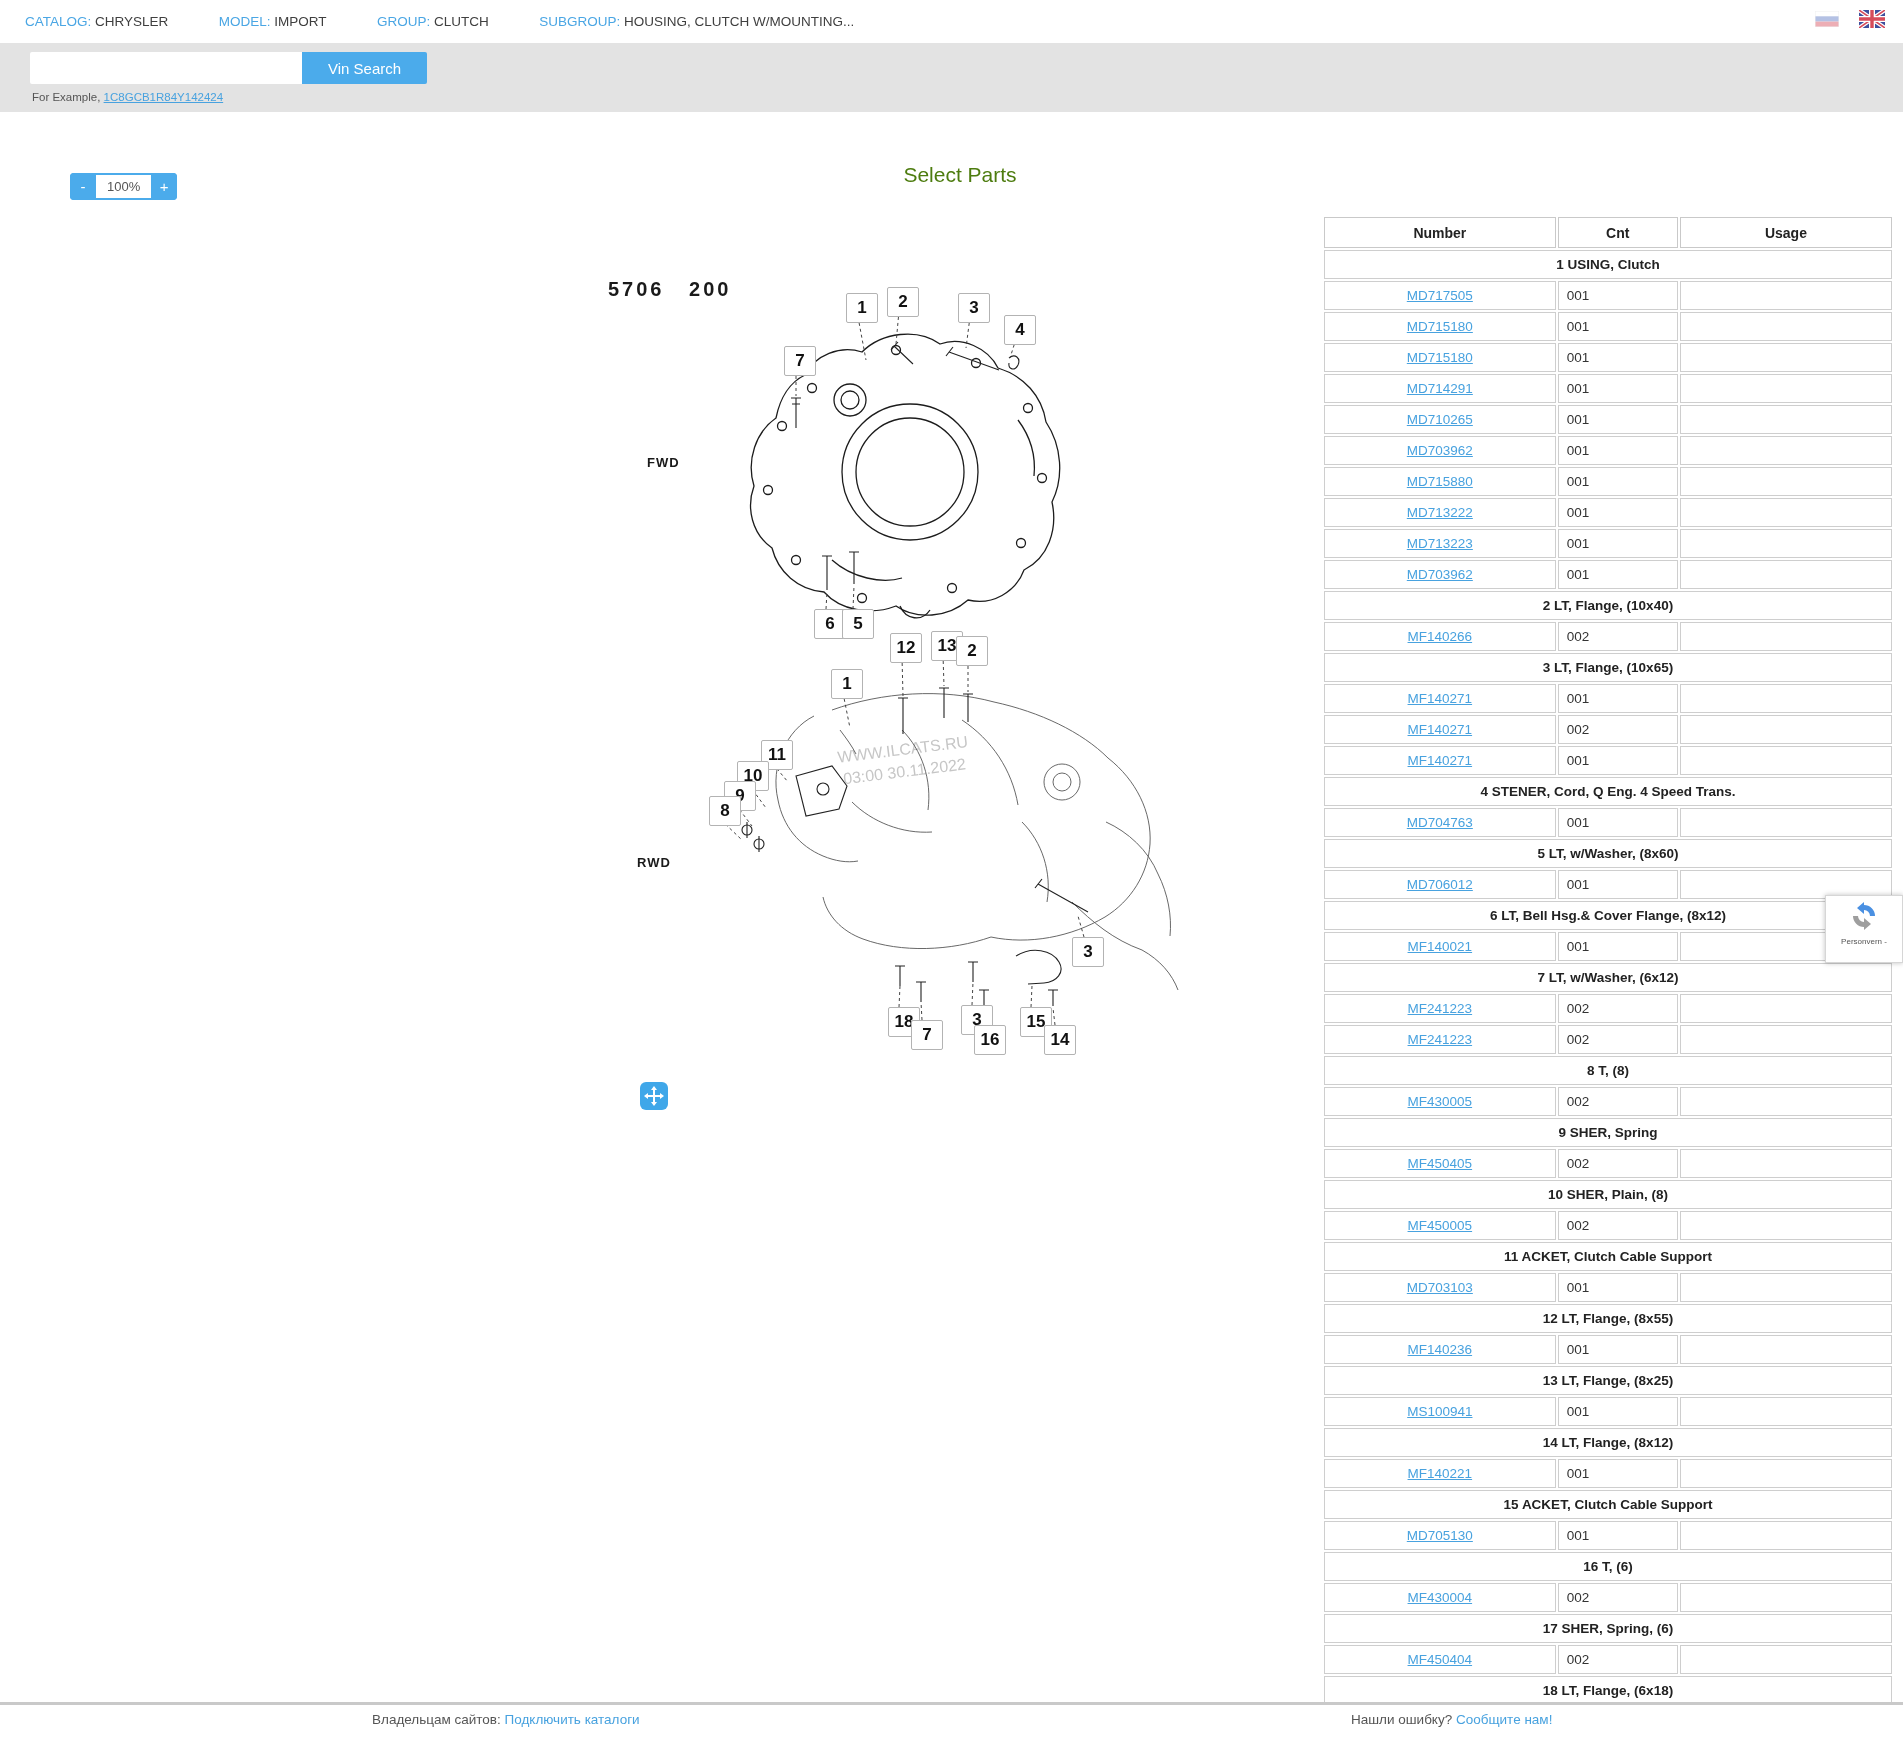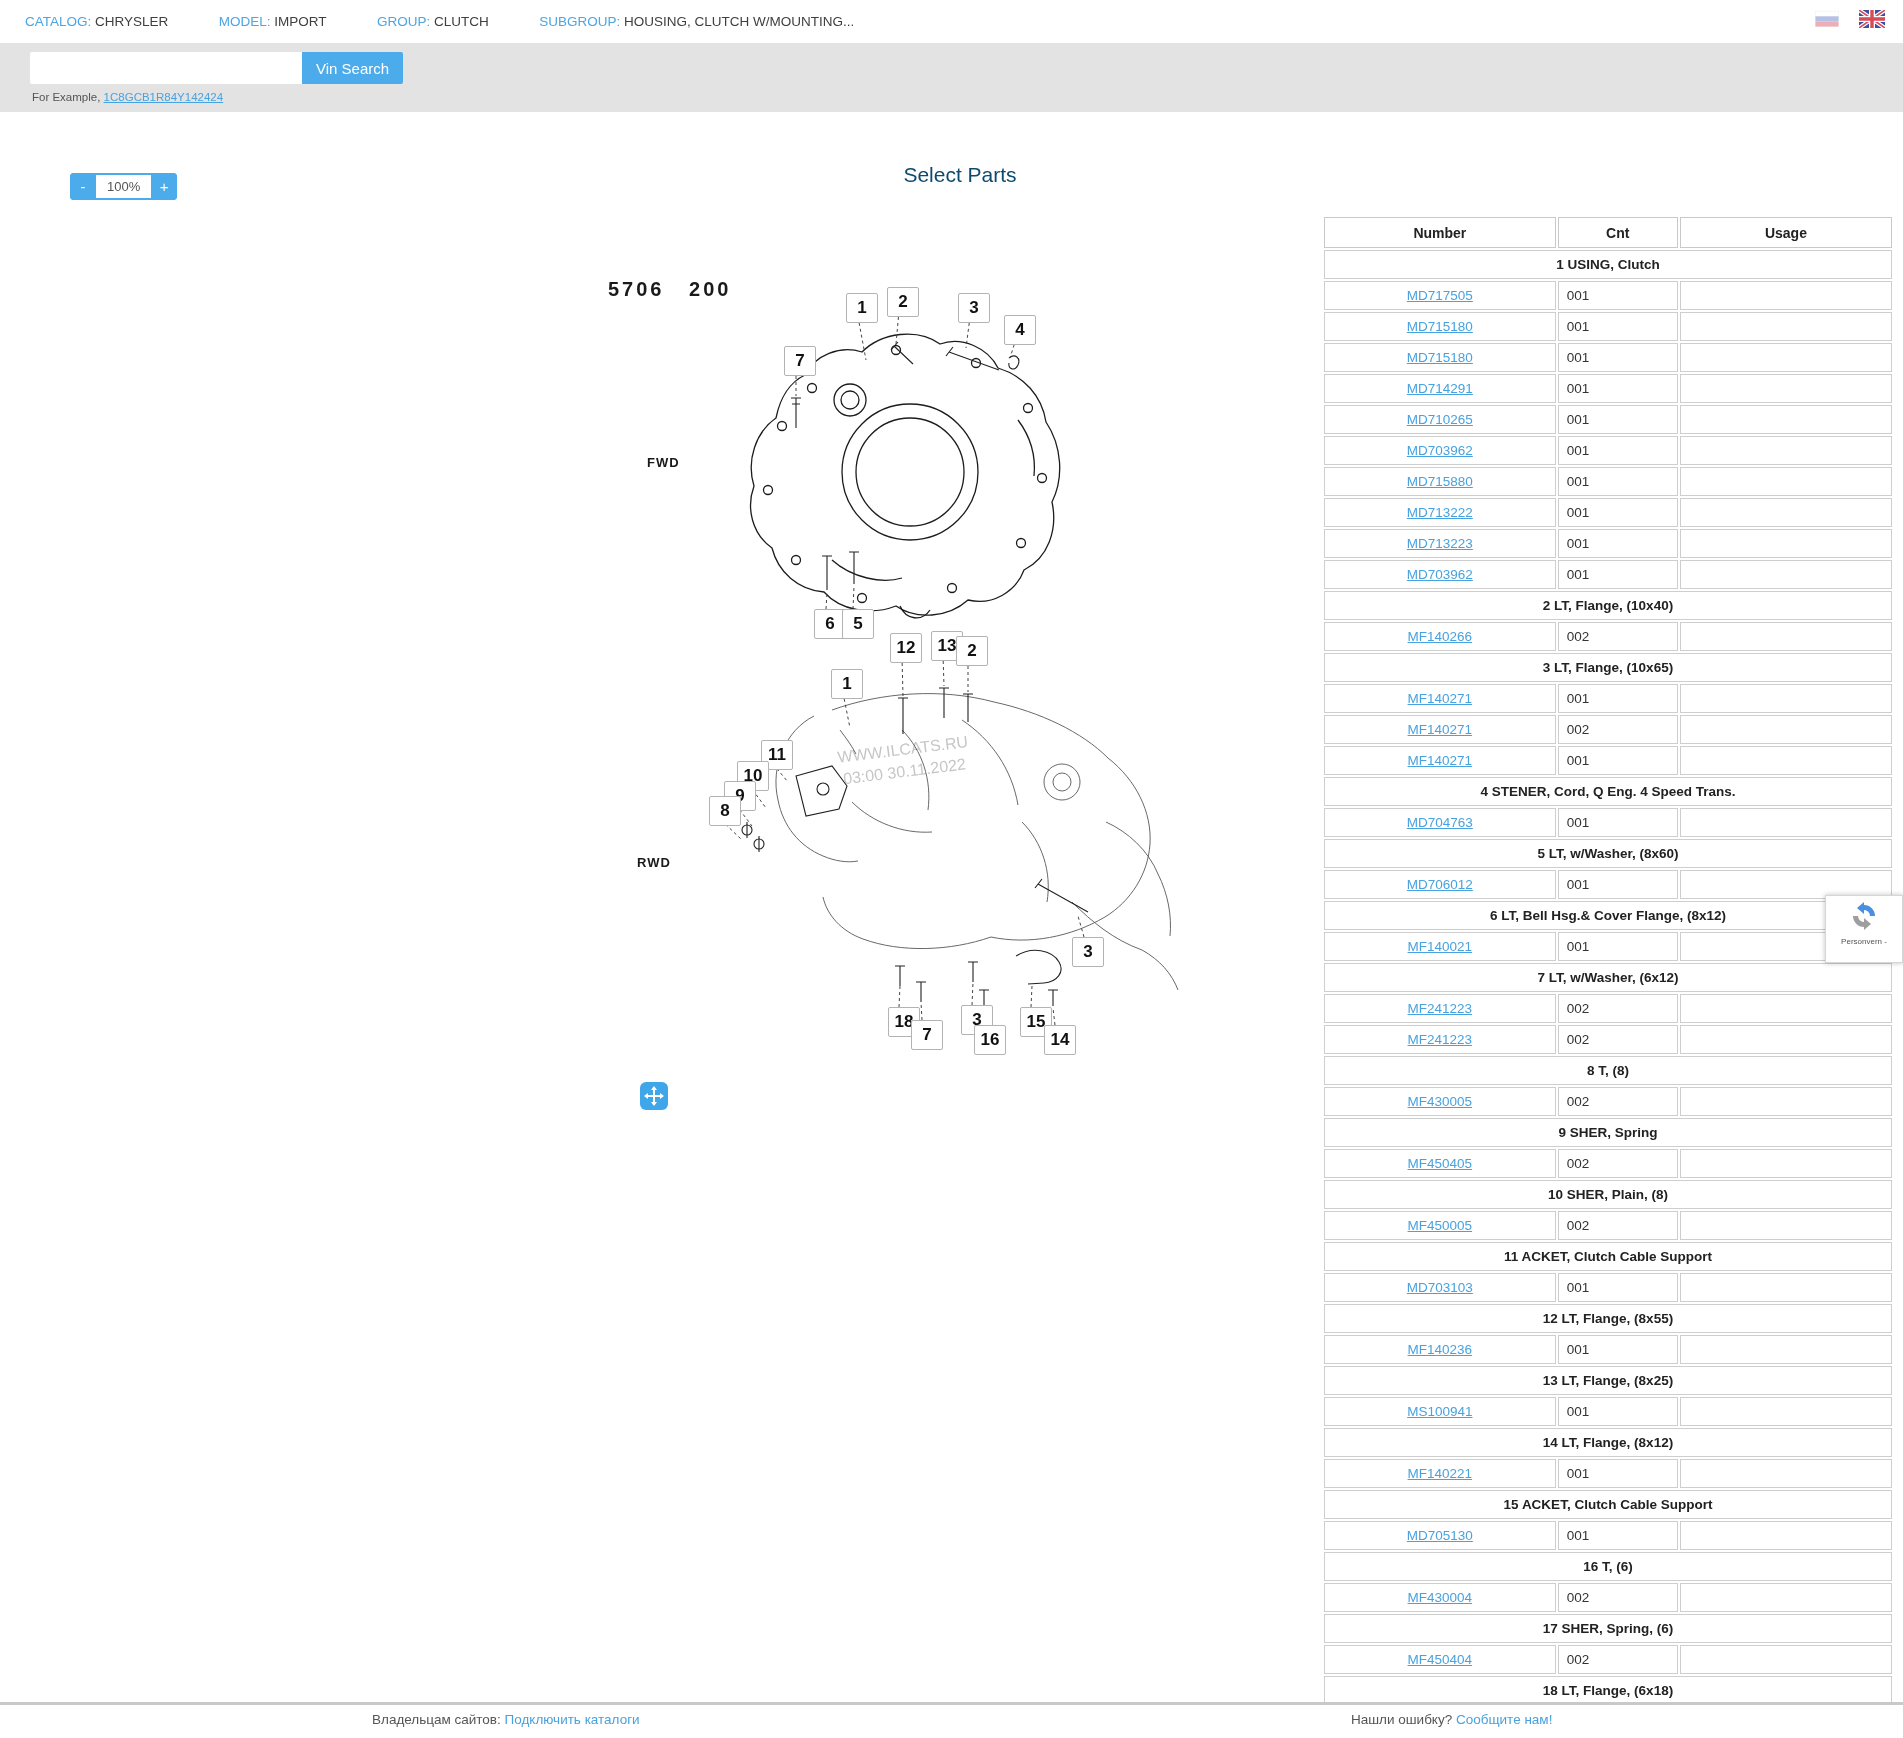--- a/index.html
+++ b/index.html
@@ -13,32 +13,32 @@
   .nav-label{color:#4aa6e4;}
   .nav-value{color:#3f3f3f;}
   .flags{position:absolute;right:18px;top:10px;}
   .flag{display:inline-block;margin-left:16px;vertical-align:middle;cursor:pointer;}
   .flag-ru{opacity:.45;}
 
   
   .searchband{position:absolute;left:0;top:43px;width:1903px;height:69px;background:#e3e3e3;}
   .searchrow{position:absolute;left:30px;top:9px;display:flex;}
   .vin-input{width:272px;height:32px;border:0;background:#fff;padding:0 8px;font-size:14px;outline:none;box-sizing:border-box;border-radius:2px 0 0 2px;}
-  .vin-btn{height:32px;border:0;background:#4babeb;color:#fff;font-size:15px;padding:0 14px;cursor:pointer;border-radius:0 2px 2px 0;font-family:"Liberation Sans",sans-serif;}
+  .vin-btn{height:32px;border:0;background:#4babeb;color:#fff;font-size:15px;padding:0 26px;cursor:pointer;border-radius:0 2px 2px 0;font-family:"Liberation Sans",sans-serif;}
   .example-line{position:absolute;left:32px;top:48px;font-size:11.5px;color:#555;}
   .example-link{color:#48a2df;text-decoration:underline;cursor:pointer;}
 
   
   .zoomctl{position:absolute;left:70px;top:173px;height:27px;display:flex;background:#4babeb;border-radius:4px;overflow:hidden;}
   .zbtn{width:26px;height:27px;border:0;background:#4babeb;color:#fff;font-size:15px;cursor:pointer;line-height:27px;padding:0;font-family:"Liberation Sans",sans-serif;}
   .zlevel{display:inline-block;background:#fff;color:#555;font-size:13px;line-height:23px;height:23px;margin:2px 0;padding:0 11px;}
 
   
   .title{position:absolute;left:740px;top:163px;width:440px;margin:0;text-align:center;
-         font-size:21px;font-weight:400;color:#0c4a6e;}
+         font-size:21px;font-weight:400;color:#4d7c0f;}
 
   
   .diagram{position:absolute;left:600px;top:260px;width:600px;height:870px;}
   .diagram svg.draw{position:absolute;left:0;top:0;}
   .callout{position:absolute;min-width:24px;height:28px;line-height:28px;padding:0 3px;
            background:#fff;border:1px solid #b3b3b3;border-radius:2px;text-align:center;
            font-weight:bold;font-size:17px;color:#111;cursor:pointer;}
   .pan-btn{position:absolute;left:40px;top:822px;width:28px;height:28px;border:0;border-radius:6px;
            background:#3fa7e9;cursor:pointer;padding:3px;}
 

